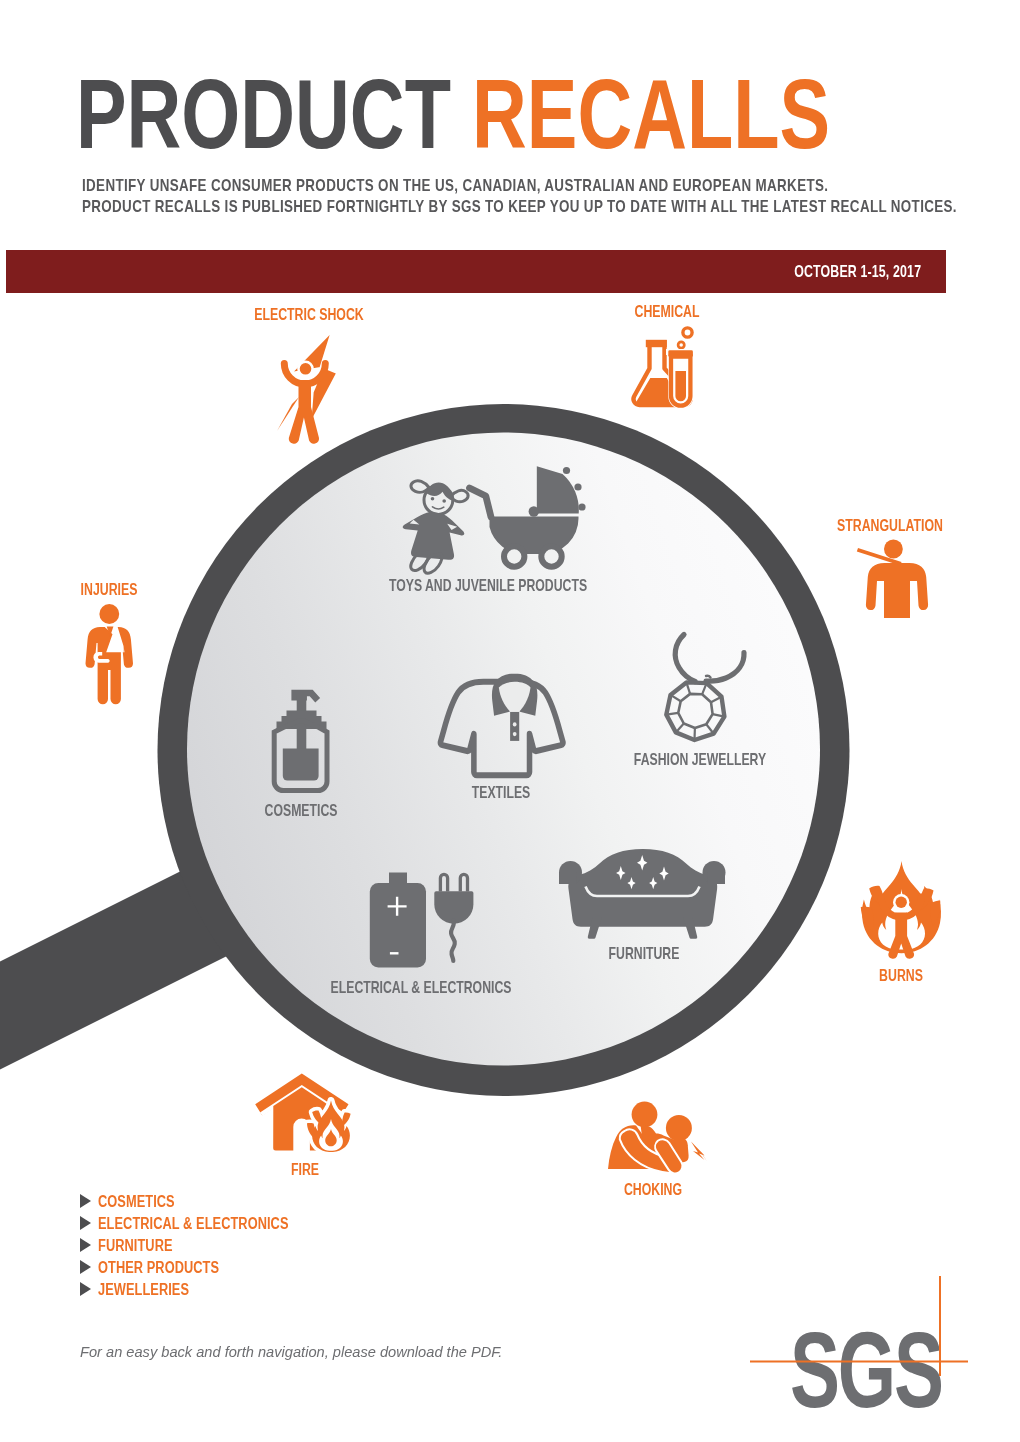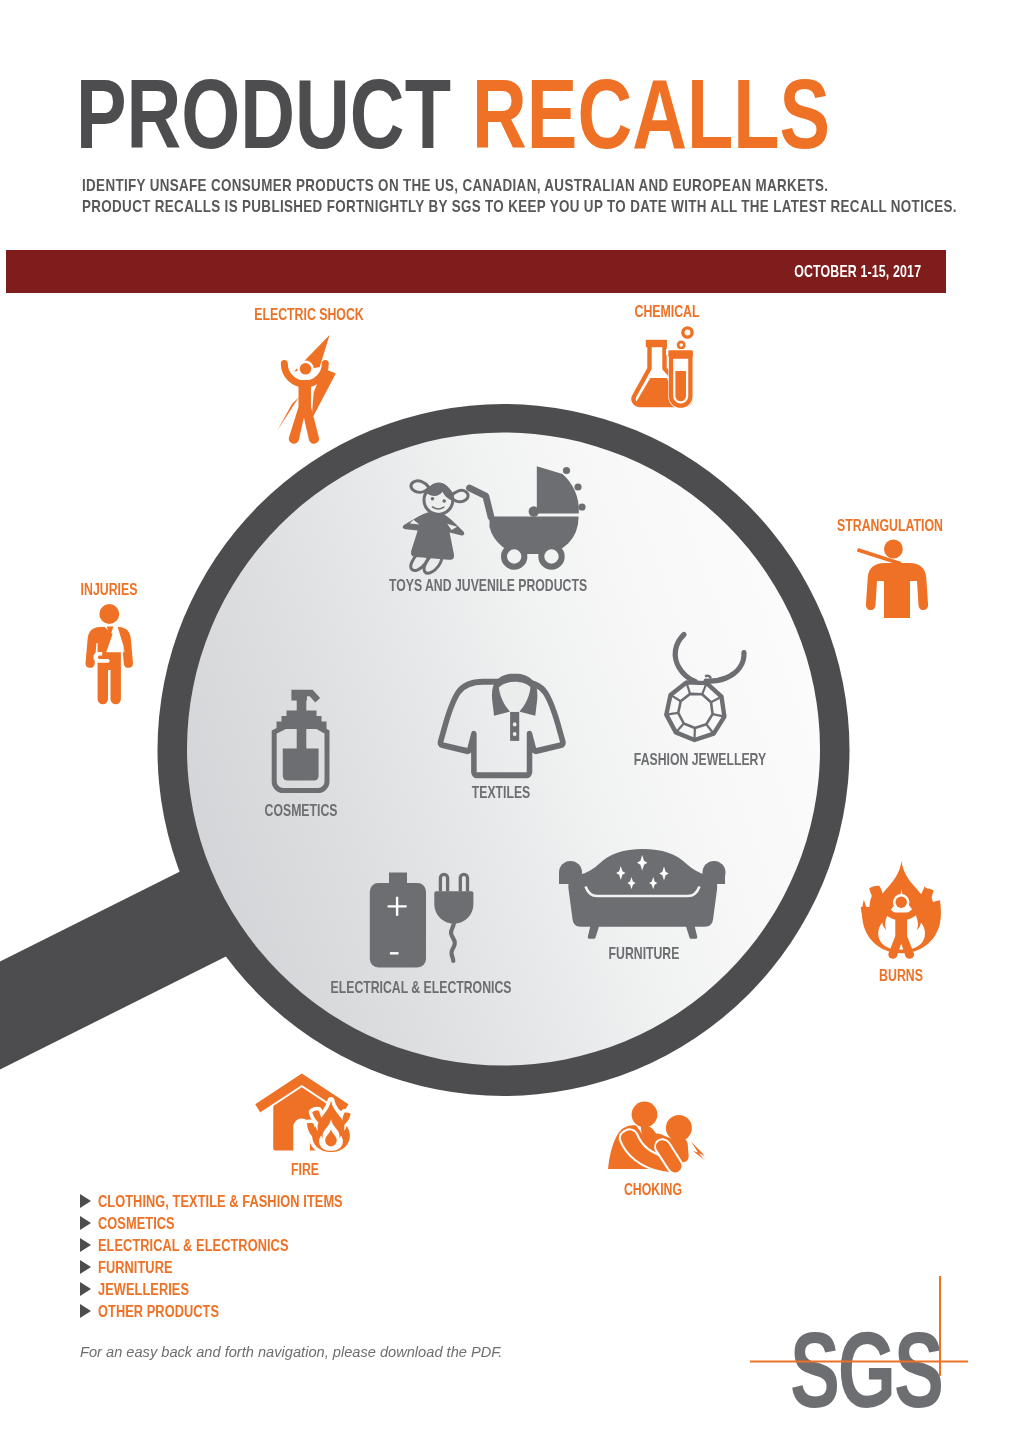--- a/index.html
+++ b/index.html
@@ -413,41 +413,37 @@
   <div class="lbl g" style="left:488px;top:576.0px;transform:translateX(-50%) scaleX(0.757);font-size:16.2px;">TOYS AND JUVENILE PRODUCTS</div>
   <div class="lbl g" style="left:301px;top:801.0px;transform:translateX(-50%) scaleX(0.757);font-size:16.2px;">COSMETICS</div>
   <div class="lbl g" style="left:501px;top:783.0px;transform:translateX(-50%) scaleX(0.757);font-size:16.2px;">TEXTILES</div>
   <div class="lbl g" style="left:700px;top:750.0px;transform:translateX(-50%) scaleX(0.757);font-size:16.2px;">FASHION JEWELLERY</div>
   <div class="lbl g" style="left:421px;top:978.0px;transform:translateX(-50%) scaleX(0.757);font-size:16.2px;">ELECTRICAL &amp; ELECTRONICS</div>
   <div class="lbl g" style="left:644px;top:944.0px;transform:translateX(-50%) scaleX(0.757);font-size:16.2px;">FURNITURE</div>
 
   <div class="list">
     <div class="li">
         <span class="tri"></span>
-        <span class="tx">CLOTHING, TEXTILE &amp; FASHION ITEMS</span>
-      </div>
-    <div class="li">
-        <span class="tri"></span>
         <span class="tx">COSMETICS</span>
       </div>
     <div class="li">
         <span class="tri"></span>
         <span class="tx">ELECTRICAL &amp; ELECTRONICS</span>
       </div>
     <div class="li">
         <span class="tri"></span>
         <span class="tx">FURNITURE</span>
       </div>
     <div class="li">
         <span class="tri"></span>
-        <span class="tx">JEWELLERIES</span>
+        <span class="tx">OTHER PRODUCTS</span>
       </div>
     <div class="li">
         <span class="tri"></span>
-        <span class="tx">OTHER PRODUCTS</span>
+        <span class="tx">JEWELLERIES</span>
       </div>
   </div>
   <div class="note">For an easy back and forth navigation, please download the PDF.</div>
 
   <div class="sgs">
     <span class="w">SGS</span>
   </div>
   <svg class="abs" width="1020" height="1442" viewBox="0 0 1020 1442">
     <line x1="750" y1="1361.5" x2="968" y2="1361.5" stroke="#ee7125" stroke-width="2"></line>
     <line x1="940" y1="1276" x2="940" y2="1376" stroke="#ee7125" stroke-width="2"></line>

